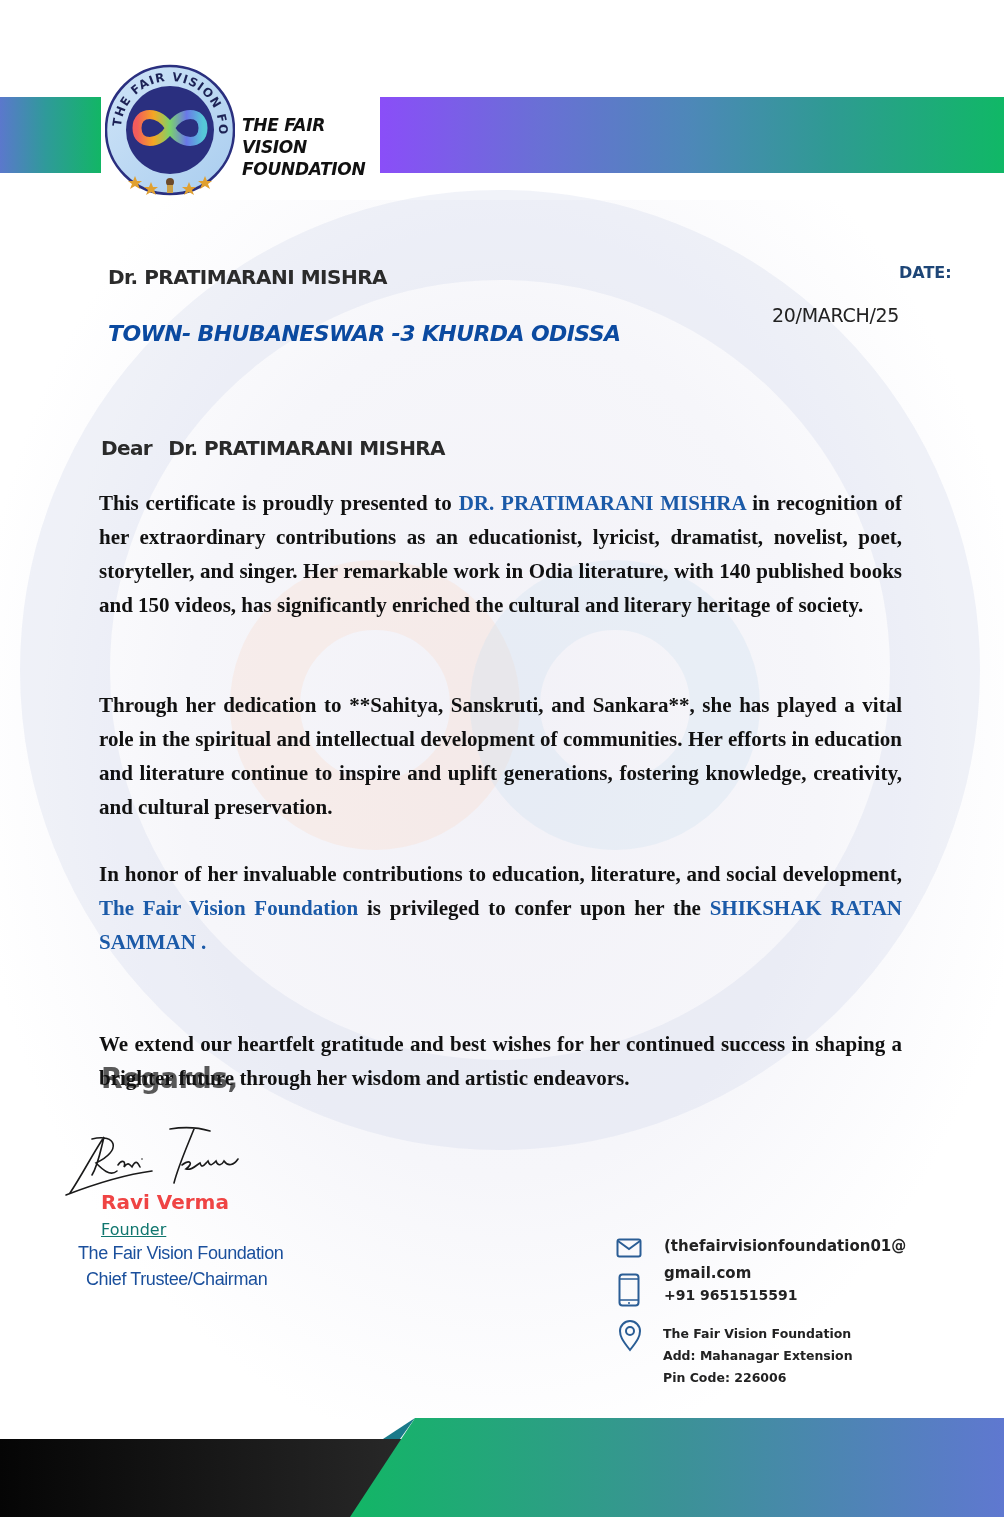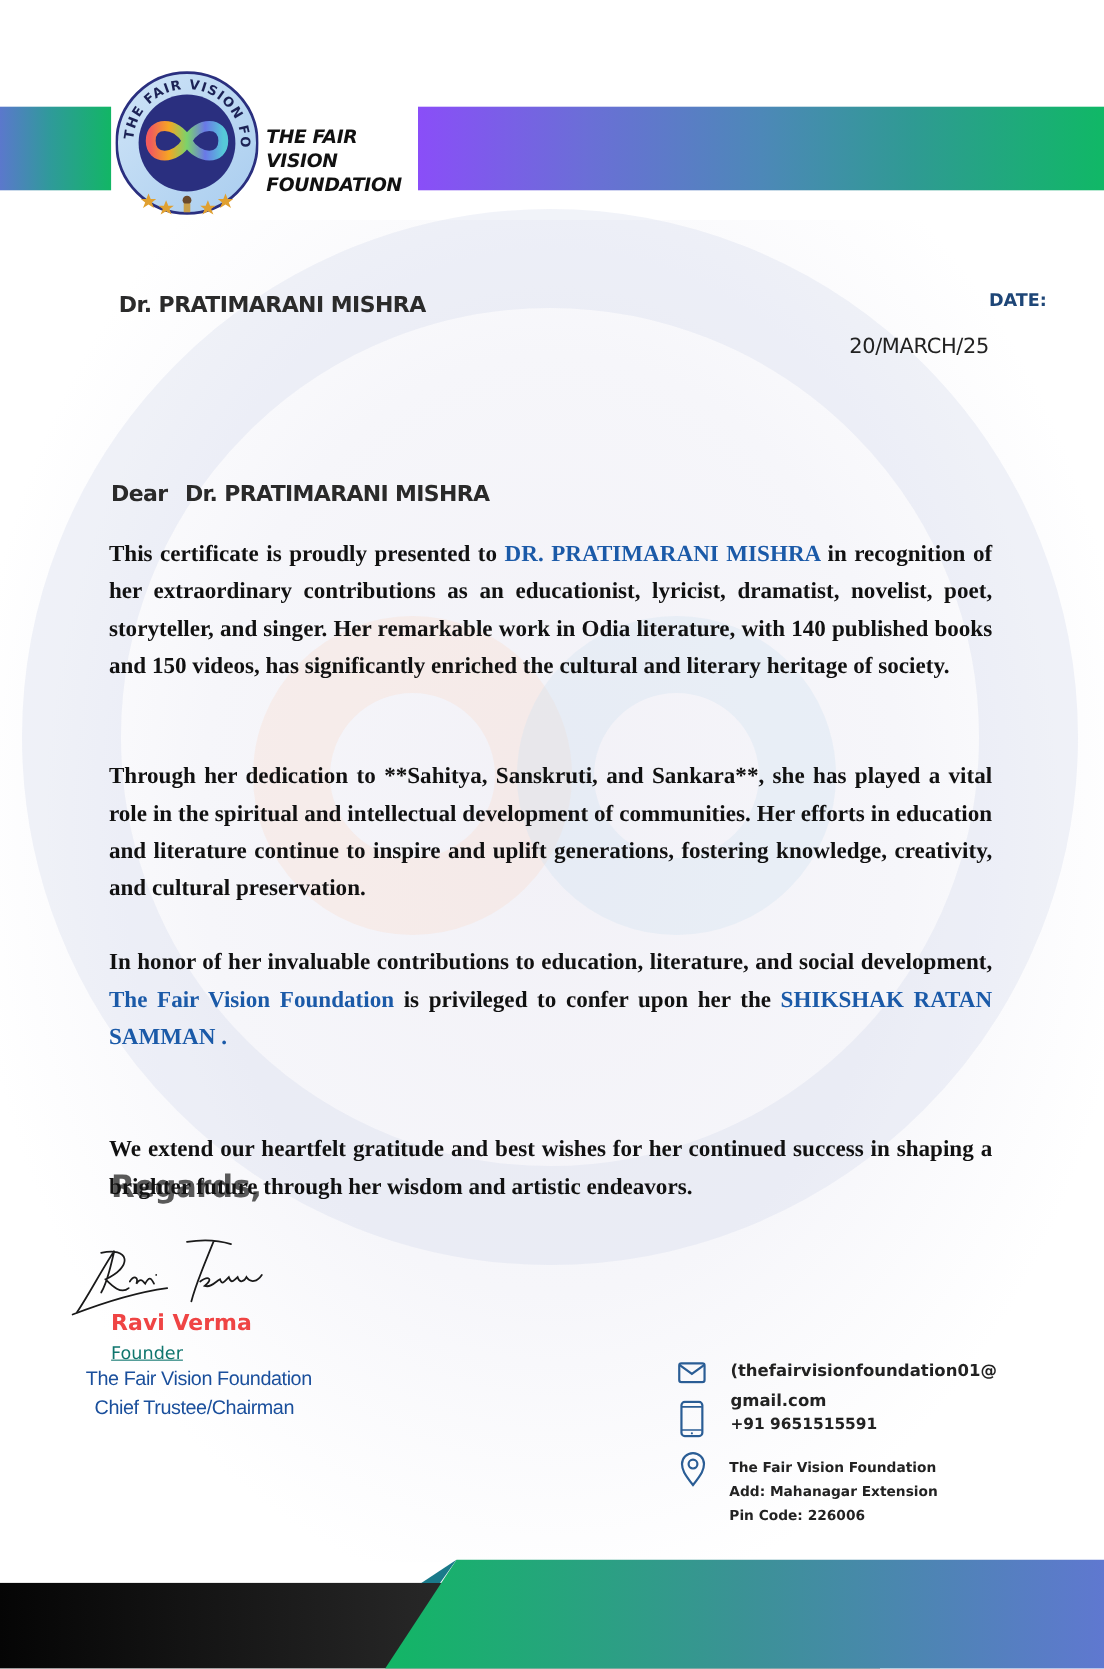--- a/index.html
+++ b/index.html
@@ -169,20 +169,21 @@
 </svg>
 
 <div class="logo-text">
   <div>THE FAIR</div>
   <div>VISION</div>
   <div>FOUNDATION</div>
 </div>
 
 <div class="content recipient-name">Dr. PRATIMARANI MISHRA</div>
 <div class="content address">
+  <div>TOWN- BHUBANESWAR -3 KHURDA ODISSA</div>
 </div>
 
 <div class="content date-label">DATE:</div>
 <div class="content date-value">20/MARCH/25</div>
 
 <div class="content salutation">
   <span>Dear</span><span class="sal-gap"></span><span>Dr. PRATIMARANI MISHRA</span>
 </div>
 
 <div class="content body-text p1">

